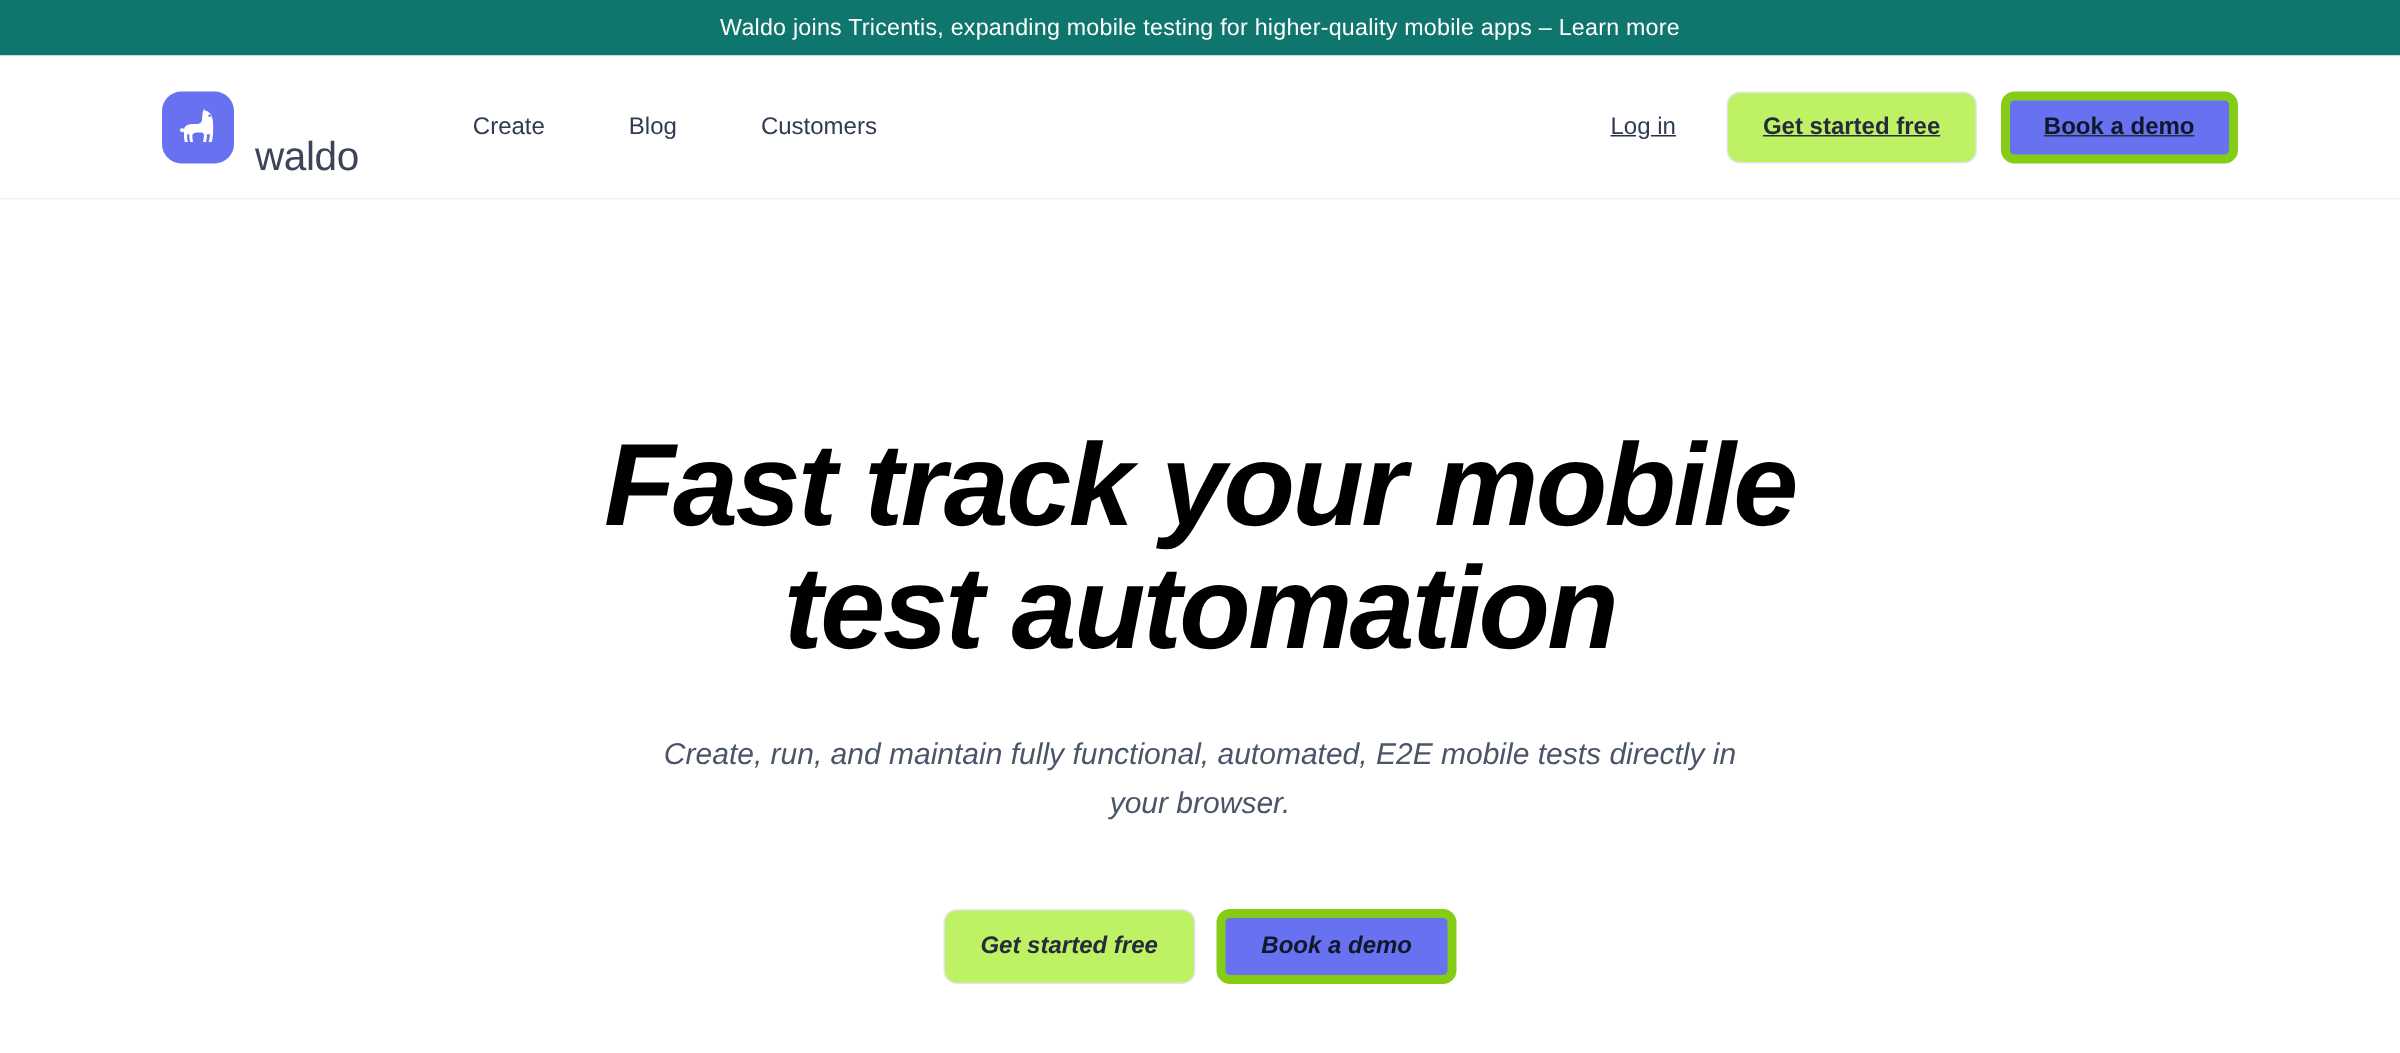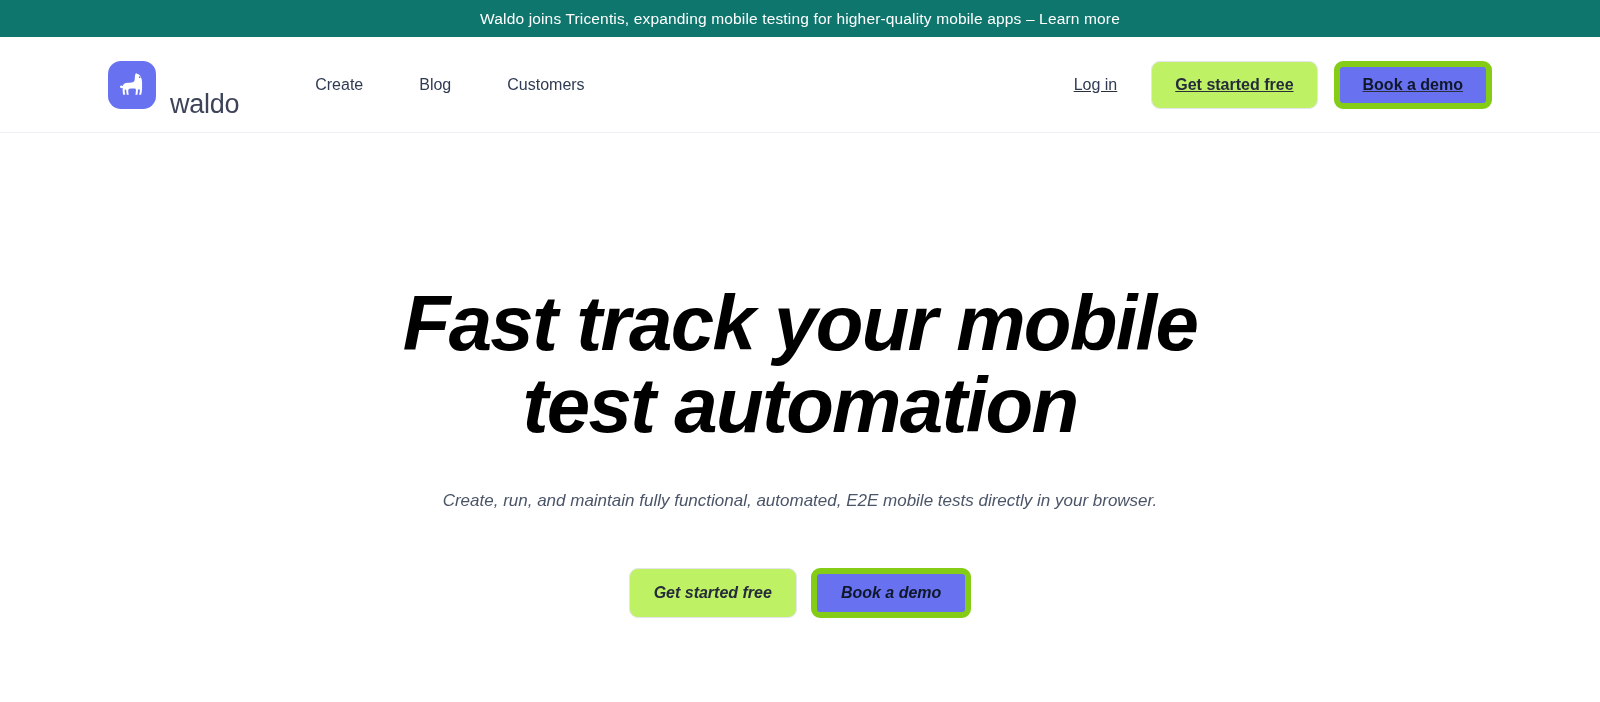--- a/index.html
+++ b/index.html
@@ -148,21 +148,21 @@
     line-height: 1.05;
     font-weight: 700;
     letter-spacing: -0.022em;
     color: #000000;
     max-width: 900px;
     margin: 0 auto;
   }
   .hero-subtitle {
     margin: 40px auto 16px;
     max-width: 745px;
-    font-size: 17px;
+    font-size: 20px;
     line-height: 1.65;
     color: #4b5568;
     font-weight: 400;
   }
   .hero-actions {
     margin-top: 53px;
     display: flex;
     align-items: center;
     justify-content: center;
     gap: 14px;

